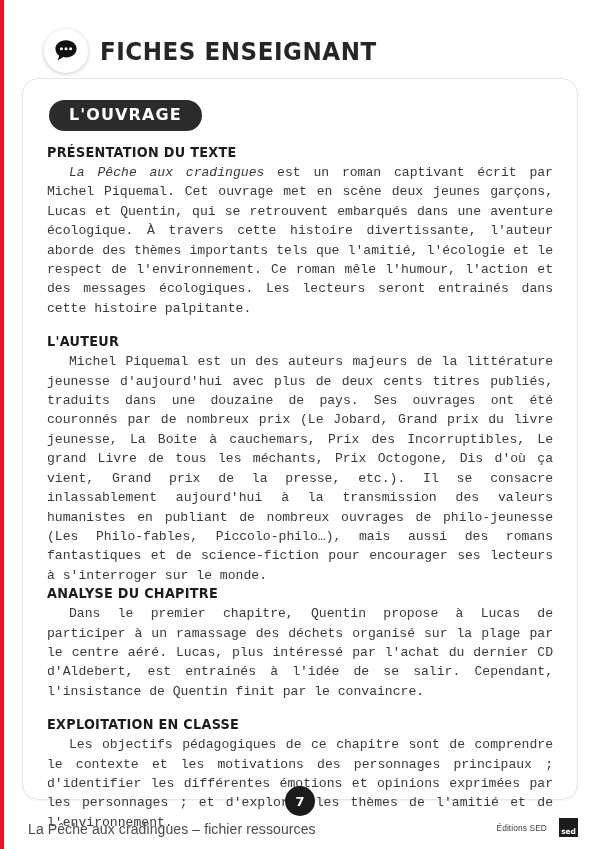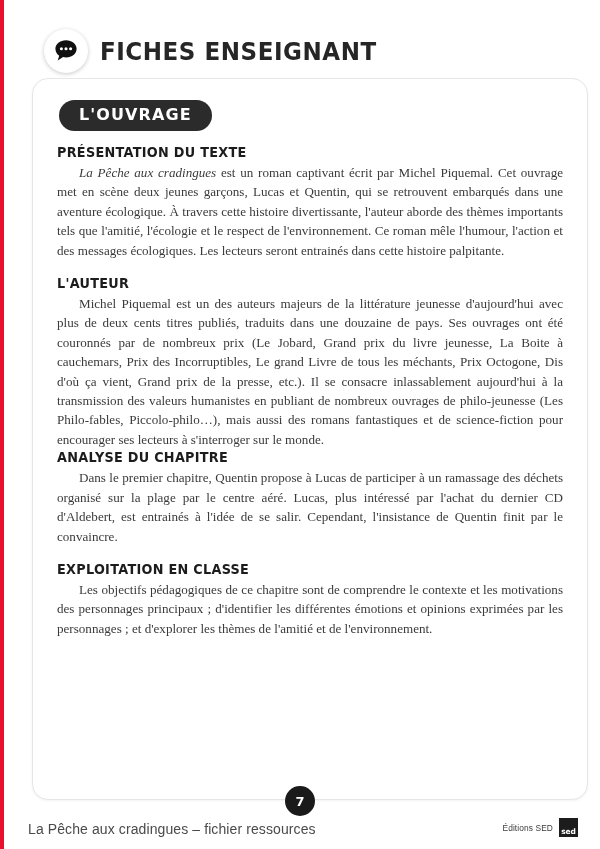--- a/index.html
+++ b/index.html
@@ -65,21 +65,21 @@
     letter-spacing: 0.6px;
     color: #262626;
     white-space: nowrap;
     transform: scaleX(0.92);
     transform-origin: left center;
   }
 
   
   .card {
     position: absolute;
-    left: 32px;
+    left: 22px;
     top: 78px;
     width: 556px;
     height: 722px;
     box-sizing: border-box;
     background: #ffffff;
     border: 1px solid #e6e6e6;
     border-radius: 16px;
     box-shadow: 0 1px 3px rgba(0,0,0,0.05);
   }
 
@@ -111,21 +111,21 @@
     letter-spacing: 0.3px;
     color: #1c1c1c;
     margin: 0 0 3px 0;
     transform: scaleX(0.95);
     transform-origin: left center;
   }
   .subheading.spaced { margin-top: 15px; }
 
   
   .para {
-    font-family: Liberation Serif, serif;
+    font-family: Liberation Mono, monospace;
     font-size: 13.1px;
     line-height: 19.4px;
     color: #3a3a3a;
     text-align: justify;
     text-indent: 22px;
     margin: 0;
     hyphens: auto;
     -webkit-hyphens: auto;
   }
   .para em {
@@ -157,21 +157,21 @@
     font-size: 14px;
     color: #4a4a4a;
     letter-spacing: 0.1px;
   }
   .footer-right {
     position: absolute;
     right: 22px;
     top: 818px;
     display: flex;
     align-items: center;
-    gap: 6px;
+    gap: 12px;
   }
   .footer-right-label {
     font-size: 8.4px;
     color: #3d3d3d;
     letter-spacing: 0.1px;
   }
   .sed-logo {
     width: 19px;
     height: 19px;
     background: #1c1c1c;

